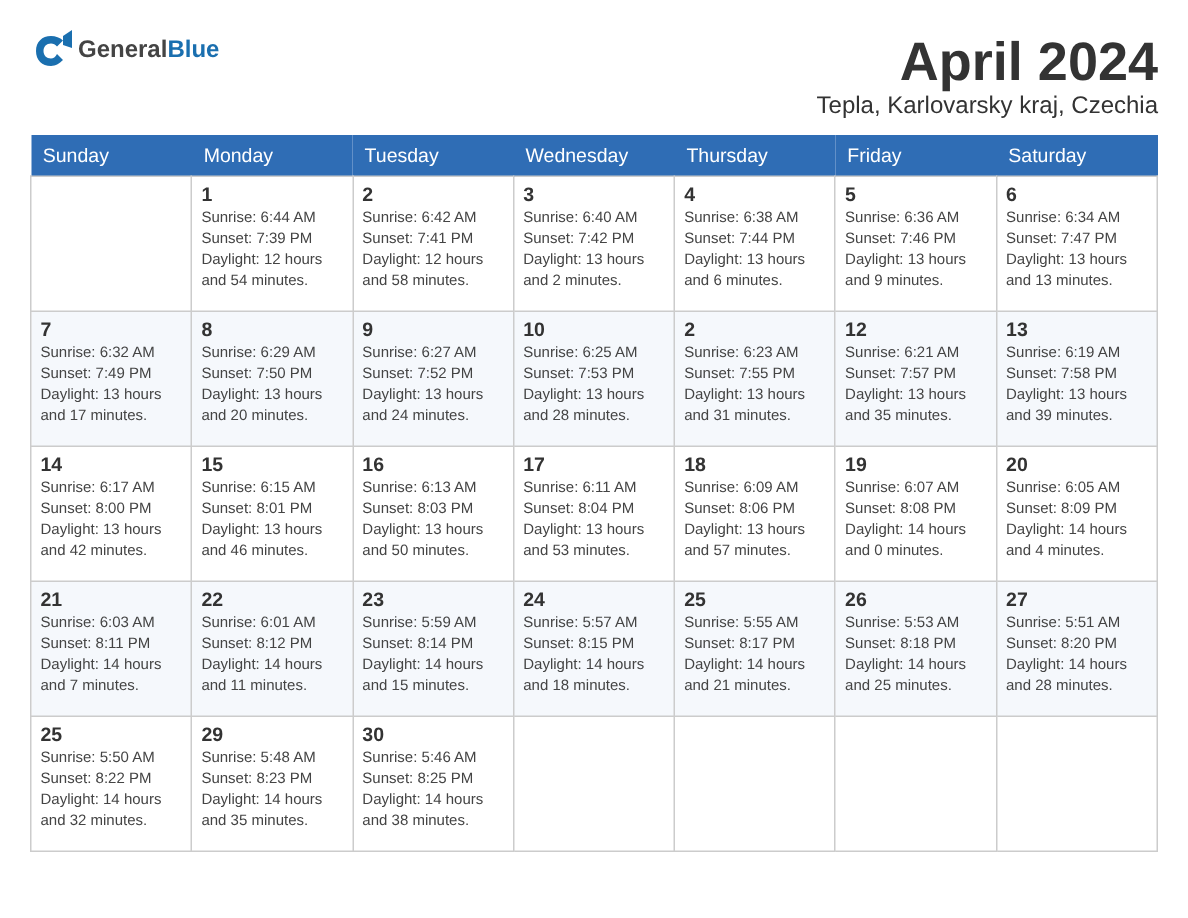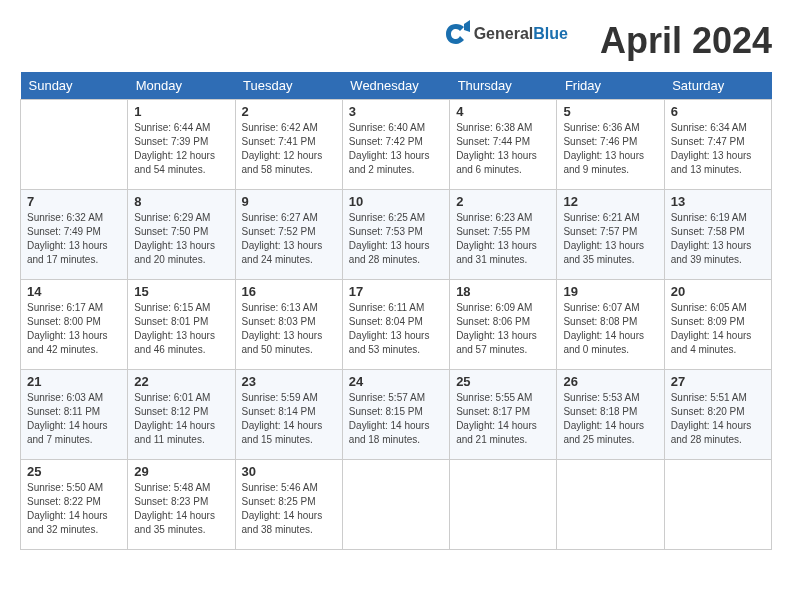--- a/index.html
+++ b/index.html
@@ -5,21 +5,21 @@
     * { box-sizing: border-box; margin: 0; padding: 0; }
     body {
       font-family: Arial, sans-serif;
       background: #fff;
       width: 792px;
       min-height: 612px;
       padding: 20px;
     }
     .header-area {
       display: flex;
-      justify-content: flex-end;
+      justify-content: space-between;
       align-items: flex-start;
       margin-bottom: 10px;
     }
     .logo {
       display: flex;
       align-items: center;
       gap: 4px;
     }
     .logo-icon {
       width: 28px;
@@ -94,20 +94,21 @@
     </svg>
     <div>
       <div style="display:flex; gap:0;">
         <span style="font-size:16px;font-weight:bold;color:#444;">General</span>
           <span style="font-size:16px;font-weight:bold;color:#1a6faf;">Blue</span>
       </div>
     </div>
   </div>
   <div class="title-area">
     <div class="month-title">April 2024</div>
+    <div class="location-title">Tepla, Karlovarsky kraj, Czechia</div>
   </div>
 </div>
 
 <table>
   <thead>
     <tr>
     <th>Sunday</th>
         <th>Monday</th>
         <th>Tuesday</th>
         <th>Wednesday</th>

